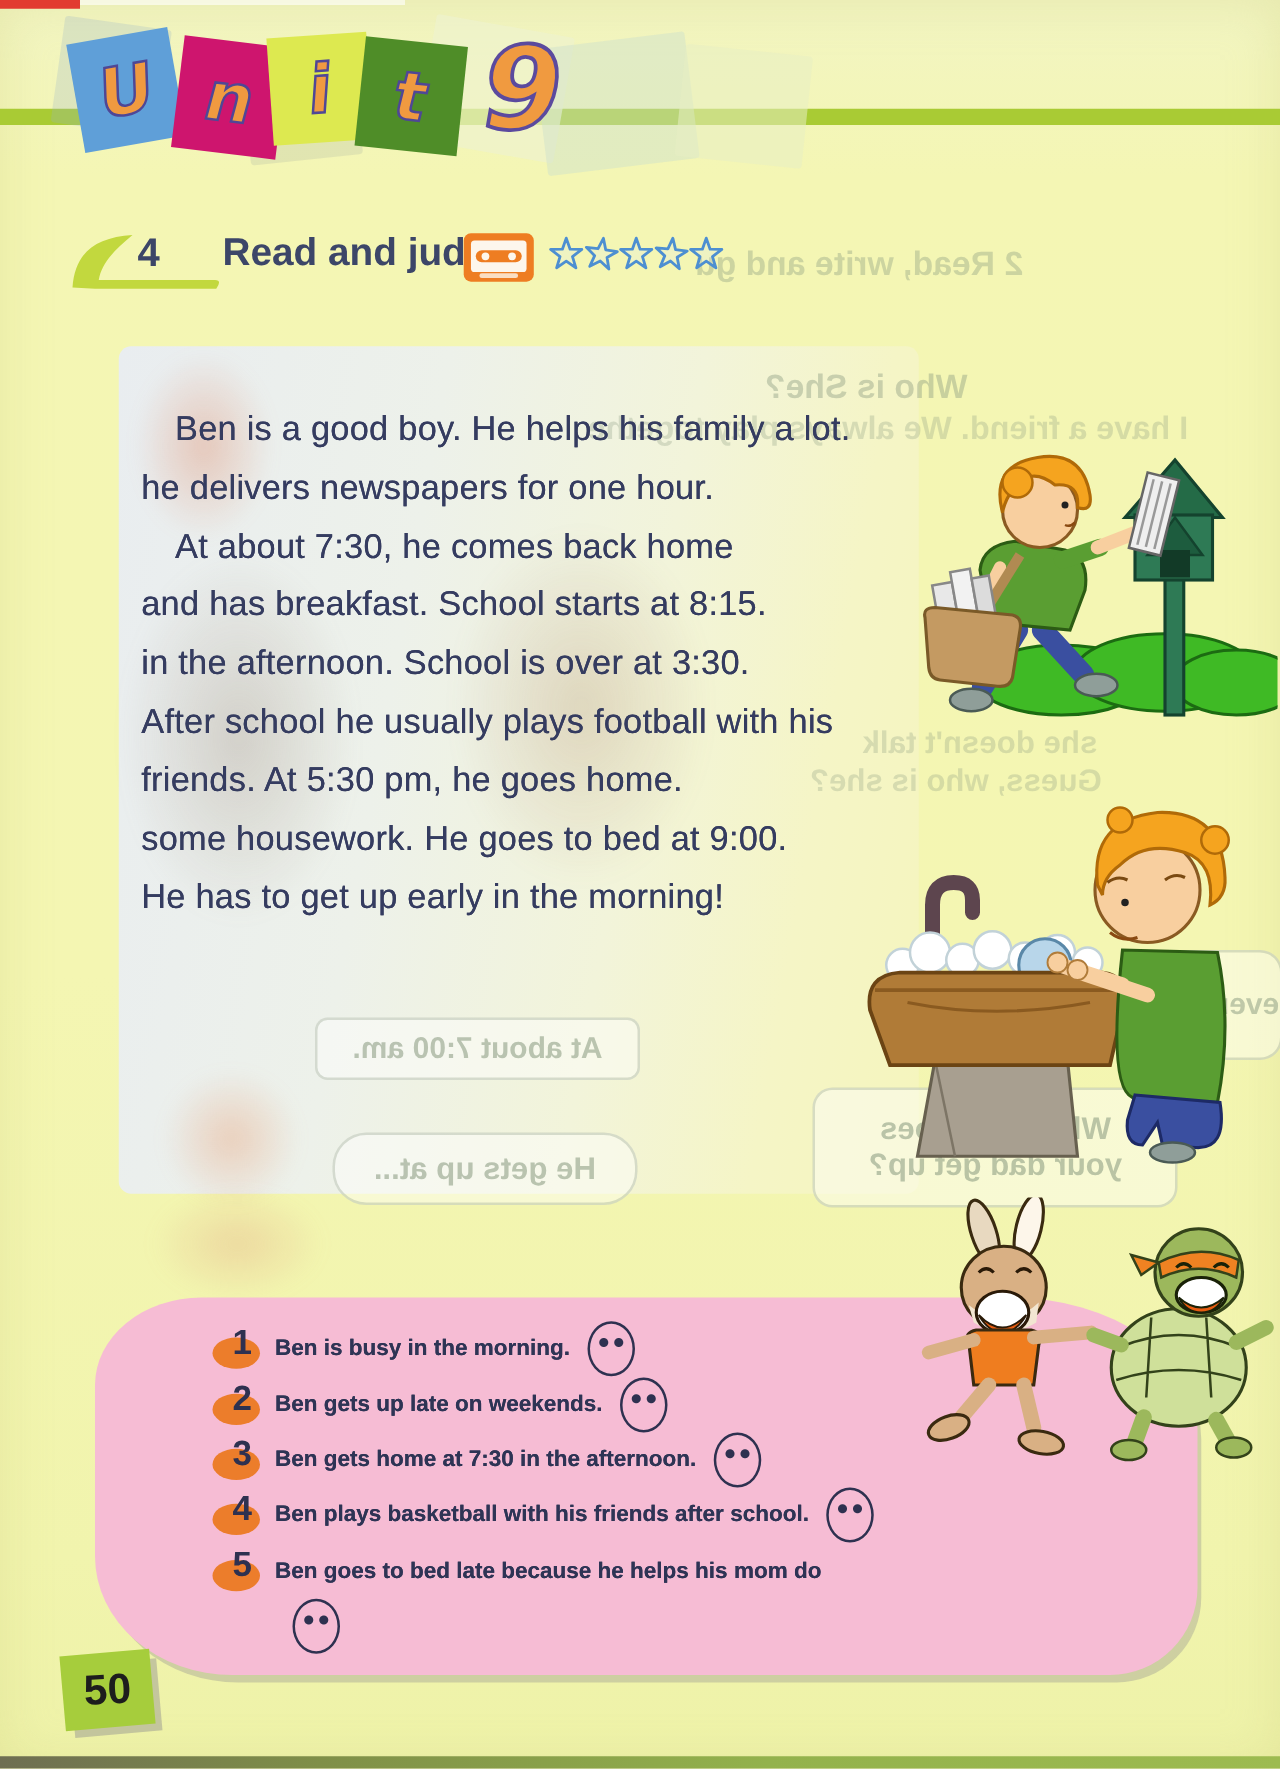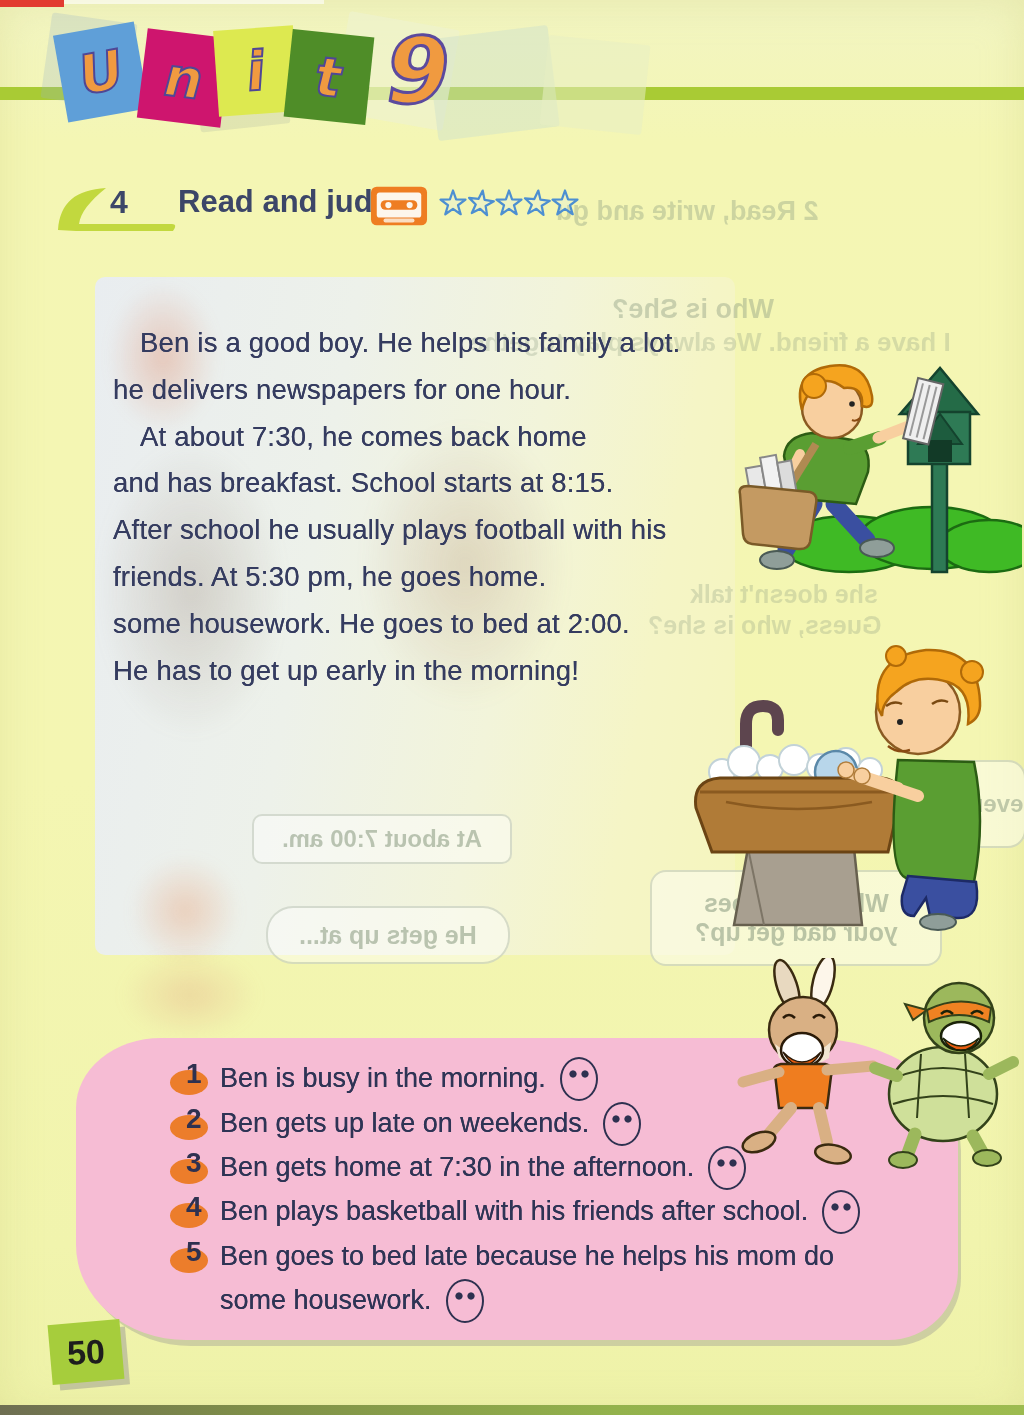--- a/index.html
+++ b/index.html
@@ -57,22 +57,22 @@
   
   .illu{position:absolute;z-index:6;}
   
   .pink-blob{left:76px;top:1038px;width:882px;height:302px;background:#f6bcd4;z-index:4;
     border-radius:85px 150px 70px 110px / 70px 105px 70px 95px;
     box-shadow:5px 8px 0 -2px rgba(172,172,152,.5);}
   .stmt{position:absolute;left:176px;display:flex;align-items:flex-start;z-index:8;}
   .bullet{width:40px;height:40px;position:relative;flex:none;}
   .oval{position:absolute;left:-6px;top:12px;width:38px;height:25px;border-radius:50%;background:#ec7d2b;}
   .bnum{position:absolute;left:10px;top:0;font-size:28px;font-weight:700;color:#2e3150;}
-  .stxt{font-size:27px;color:#2e3455;white-space:nowrap;margin-left:4px;line-height:40px;
-    text-shadow:0 0 .5px #2e3455;}
+  .stxt{font-size:18px;color:#2e3455;white-space:nowrap;margin-left:4px;line-height:40px;
+    text-shadow:0 0 .5px #2e3455;font-weight:bold;}
   .face{display:inline-block;width:34px;height:40px;border:2.5px solid #2e3150;border-radius:50%;
     margin-left:14px;margin-top:-1px;flex:none;
     background-image:radial-gradient(circle at 11px 15px,#2e3150 0 3.2px,transparent 4px),
                      radial-gradient(circle at 23px 15px,#2e3150 0 3.2px,transparent 4px);}
   
   .pagenum{left:50px;top:1322px;width:72px;height:60px;background:#a6cd3c;z-index:9;
     transform:rotate(-5deg);box-shadow:6px 7px 0 -1px rgba(160,160,148,.55);
     display:flex;align-items:center;justify-content:center;}
   .pagenum span{font-size:34px;font-weight:700;color:#1d1d1d;transform:rotate(2deg);}
 </style>
@@ -161,23 +161,24 @@
   <div class="smudge" style="left:96px;top:440px;width:190px;height:300px;background:radial-gradient(ellipse,rgba(140,120,100,.26),transparent 70%)"></div>
   <div class="smudge" style="left:360px;top:420px;width:210px;height:290px;background:radial-gradient(ellipse,rgba(150,100,60,.2),transparent 70%)"></div>
   <div class="smudge" style="left:130px;top:856px;width:110px;height:110px;background:radial-gradient(circle,rgba(230,140,90,.33),transparent 70%)"></div>
   <div class="smudge" style="left:120px;top:950px;width:140px;height:90px;background:radial-gradient(ellipse,rgba(220,130,110,.24),transparent 70%)"></div>
 
   <div class="abs passage">
     <div class="pline indent">Ben is a good boy. He helps his family a lot.</div>
     <div class="pline">he delivers newspapers for one hour.</div>
     <div class="pline indent">At about 7:30, he comes back home</div>
     <div class="pline">and has breakfast. School starts at 8:15.</div>
+    <div class="pline">in the afternoon. School is over at 3:30.</div>
     <div class="pline">After school he usually plays football with his</div>
     <div class="pline">friends. At 5:30 pm, he goes home.</div>
-    <div class="pline">some housework. He goes to bed at 2:00.</div>
+    <div class="pline">some housework. He goes to bed at 9:00.</div>
     <div class="pline">He has to get up early in the morning!</div>
   </div>
 
   <svg class="illu" style="left:664px;top:352px;width:358px;height:238px" viewBox="0 0 358 238">
     <ellipse cx="185" cy="192" rx="68" ry="28" fill="#3fba25" stroke="#1c6b12" stroke-width="2.5"></ellipse>
     <ellipse cx="268" cy="186" rx="72" ry="31" fill="#3fba25" stroke="#1c6b12" stroke-width="2.5"></ellipse>
     <ellipse cx="325" cy="194" rx="50" ry="26" fill="#3fba25" stroke="#1c6b12" stroke-width="2.5"></ellipse>
     <rect x="268" y="62" width="15" height="158" fill="#2e7a55" stroke="#14432e" stroke-width="2.5"></rect>
     <path d="M236 62 L276 16 L314 62 Z" fill="#246b47" stroke="#14432e" stroke-width="2.5"></path>
     <rect x="244" y="60" width="62" height="52" fill="#2e7a55" stroke="#14432e" stroke-width="2.5"></rect>
@@ -317,21 +318,20 @@
     <span class="face"></span>
   </div>
   <div class="stmt" style="top:1236px">
     <span class="bullet">
         <span class="oval"></span>
         <span class="bnum">5</span>
       </span>
     <span class="stxt">Ben goes to bed late because he helps his mom do</span>
   </div>
   <div class="stmt" style="top:1280px;left:220px">
-    <span class="stxt" style="margin-left:0">some housework.</span>
     <span class="face"></span>
   </div>
 
   <div class="abs pagenum">
     <span>50</span>
   </div>
 
   <div class="abs bottom-strip"></div>
 </div>
 

